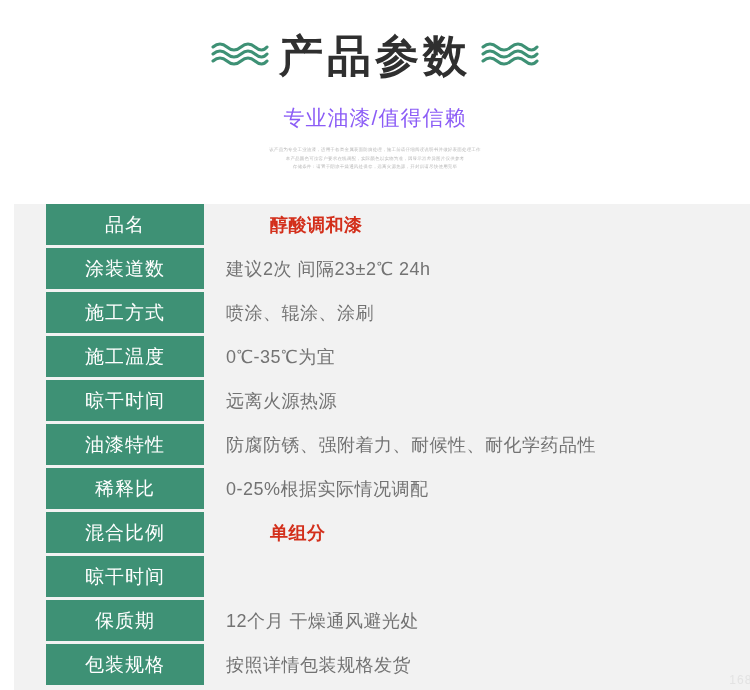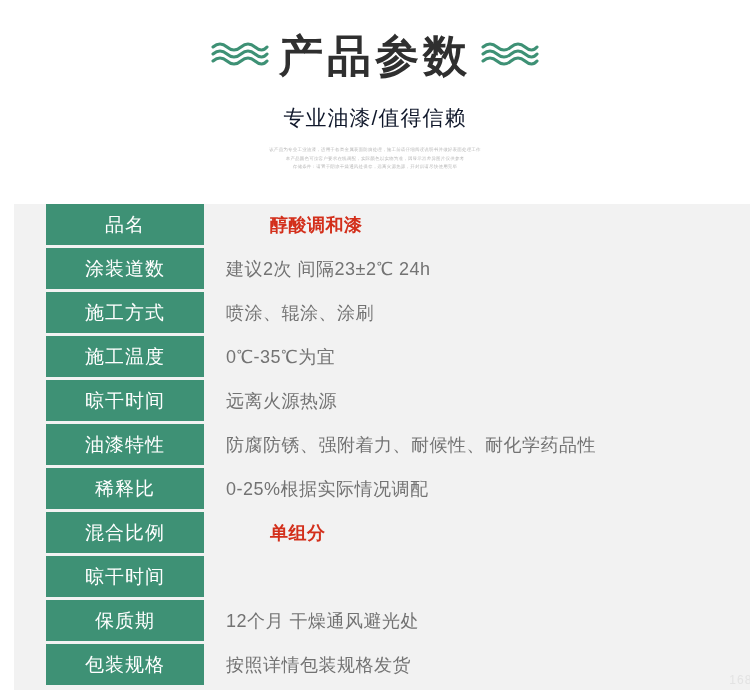--- a/index.html
+++ b/index.html
@@ -38,21 +38,21 @@
     font-size: 44px;
     font-weight: bold;
     color: #2f2f2f;
     letter-spacing: 4px;
     line-height: 1;
     font-family: "Liberation Sans", sans-serif;
   }
   .subtitle {
     margin-top: 26px;
     font-size: 21px;
-    color: #0f172a;
+    color: #8b5cf6;
     letter-spacing: 1px;
   }
   .fineprint {
     margin-top: 14px;
     text-align: center;
   }
   .fineprint div {
     font-size: 4.5px;
     color: #b9b9b9;
     line-height: 1.9;

